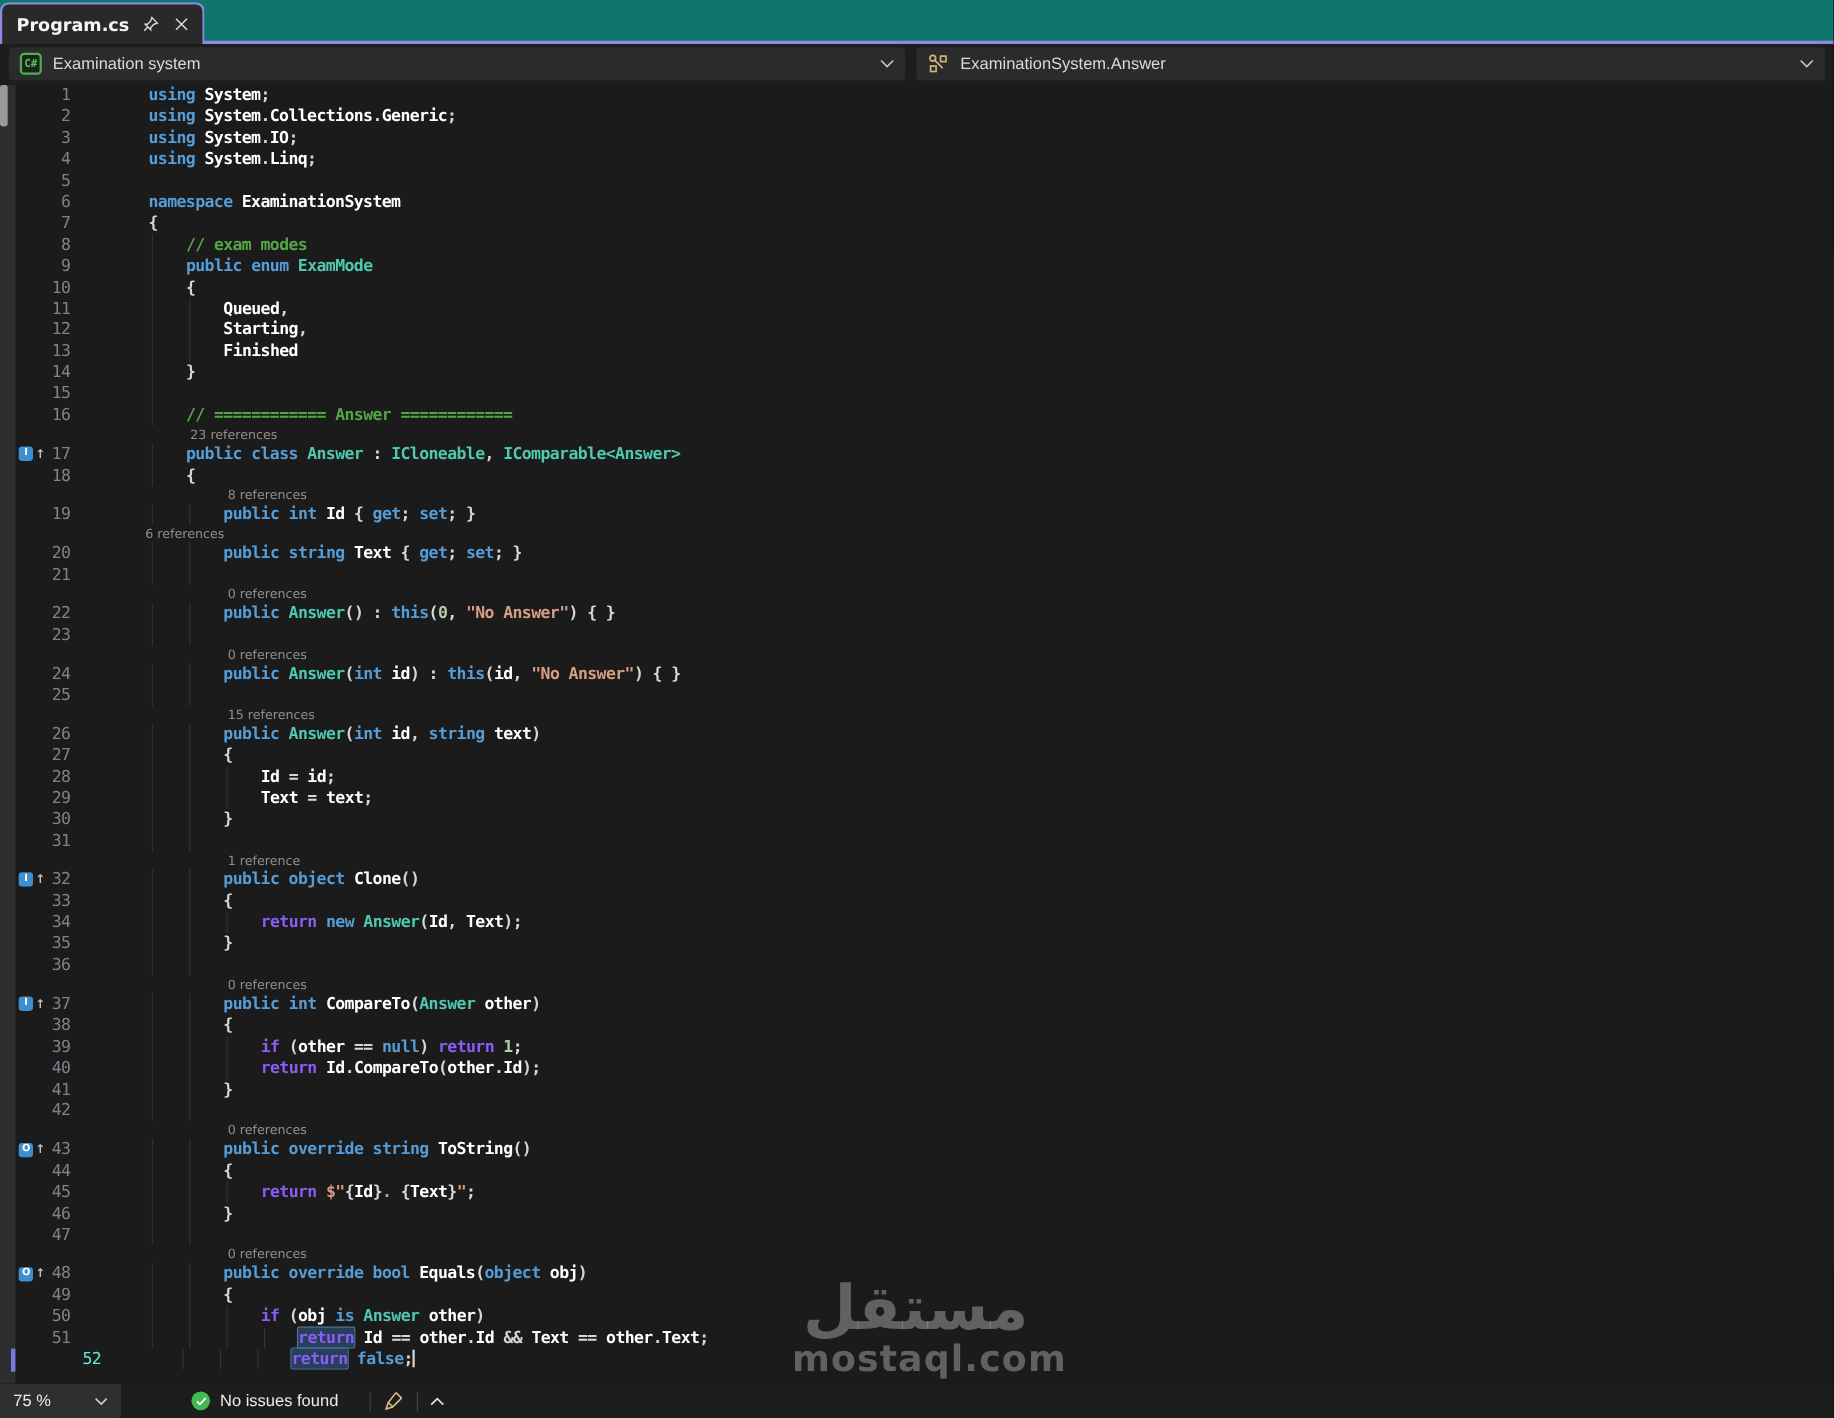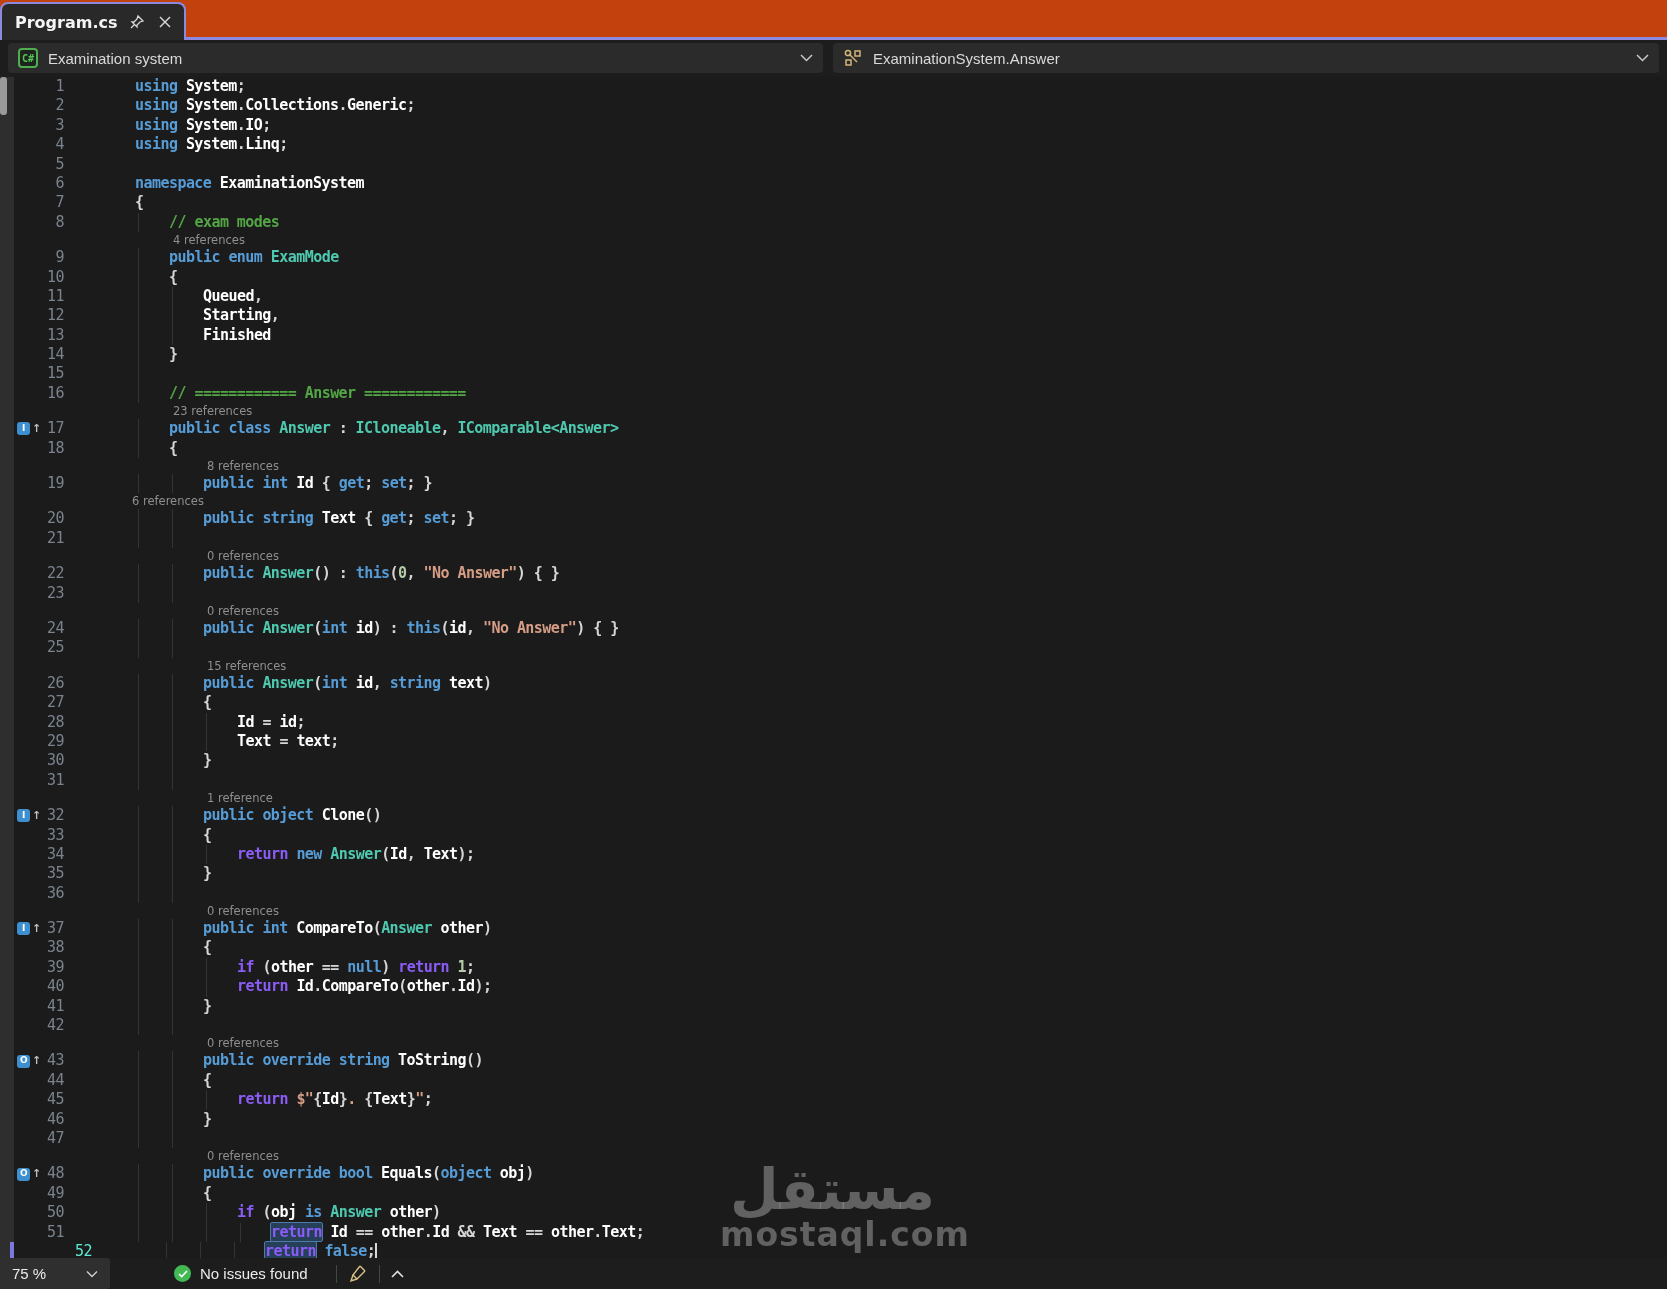--- a/index.html
+++ b/index.html
@@ -1,21 +1,21 @@
 <!DOCTYPE html>
 <html><head>
 <meta charset="utf-8">
 <style>
   html,body{margin:0;padding:0;background:#000;}
   *{box-sizing:border-box;}
   #app{position:relative;width:1667px;height:1289px;background:#1b1b1b;overflow:hidden;
        font-family:"Liberation Sans",sans-serif;}
 
   
-  .tabbar{position:absolute;left:0;top:0;width:100%;height:40px;background:#c2410c;}
+  .tabbar{position:absolute;left:0;top:0;width:100%;height:40px;background:#0f766e;}
   .tabbar .accent{position:absolute;left:0;bottom:0;width:100%;height:3px;background:#8d88e0;}
   .tab{position:absolute;left:0;top:2px;width:186px;height:38px;background:#292929;
        border:2px solid #8d88e0;border-bottom:none;border-radius:8px 8px 0 0;
        display:flex;align-items:center;padding:0 10px 0 13px;gap:10px;}
   .tab-title{color:#f5f5f5;font-weight:bold;font-size:16px;font-family:"DejaVu Sans",sans-serif;}
   .tab-ico{display:flex;align-items:center;justify-content:center;width:20px;height:20px;color:#d8d8d8;}
   .tab-ico svg{display:block;}
 
   
   .crumbs{position:absolute;left:0;top:40px;width:100%;height:37px;background:#1d1d1d;}
@@ -164,21 +164,20 @@
         <div class="crow">
           <span class="gl"></span>
           <span class="ln">7</span>
           <span class="codecell"><span class="codetext" style="padding-left: 71px;"><span class="p">{</span></span></span>
         </div>
         <div class="crow">
           <span class="gl"></span>
           <span class="ln">8</span>
           <span class="codecell"><span class="guide" style="left: 74px;"></span><span class="codetext" style="padding-left: 105px;"><span class="m">// exam modes</span></span></span>
         </div>
-        <div class="lensrow" style="padding-left: 159px;">4 references</div>
         <div class="crow">
           <span class="gl"></span>
           <span class="ln">9</span>
           <span class="codecell"><span class="guide" style="left: 74px;"></span><span class="codetext" style="padding-left: 105px;"><span class="k">public </span><span class="k">enum </span><span class="t">ExamMode</span></span></span>
         </div>
         <div class="crow">
           <span class="gl"></span>
           <span class="ln">10</span>
           <span class="codecell"><span class="guide" style="left: 74px;"></span><span class="codetext" style="padding-left: 105px;"><span class="p">{</span></span></span>
         </div>

